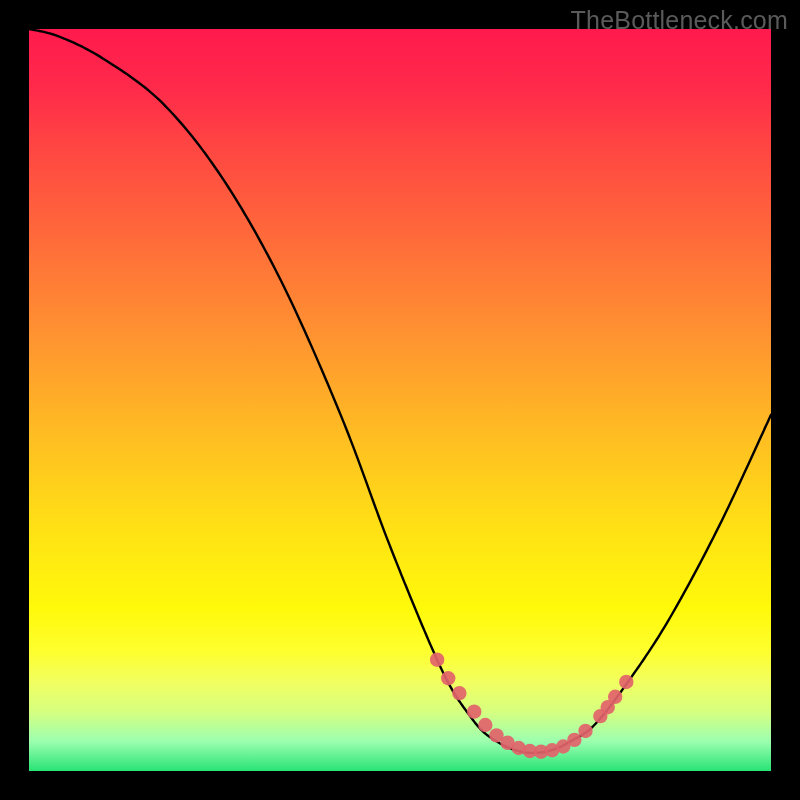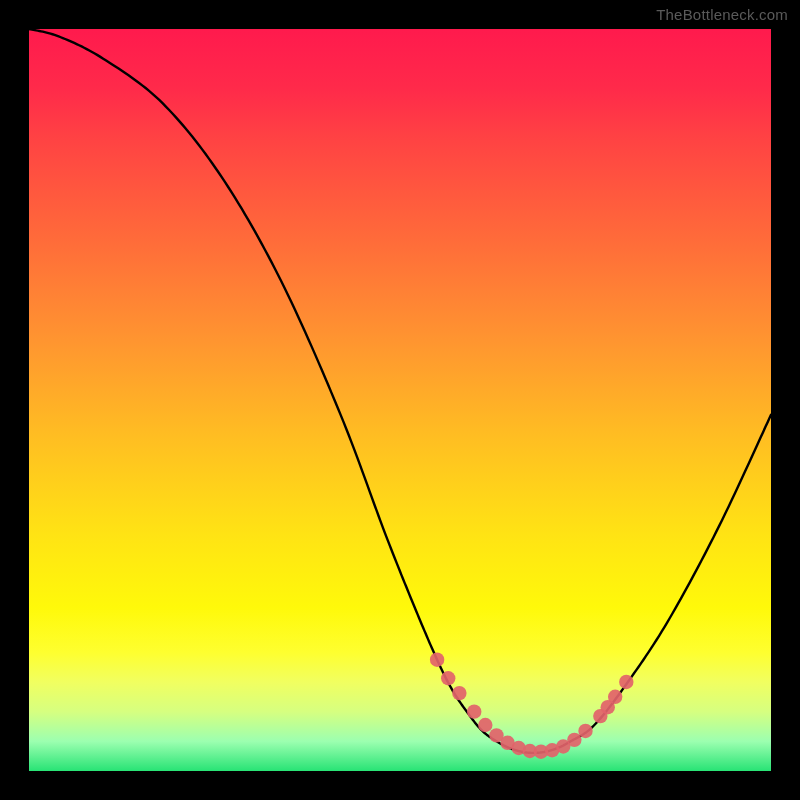--- a/index.html
+++ b/index.html
@@ -48,21 +48,21 @@
       #d6ff80 92%,
       #9cffb0 96%,
       #28e375 100%
     );
   }
   .watermark {
     position: absolute;
     top: 6px;
     right: 12px;
     color: #5a5a5a;
-    font-size: 15px;
+    font-size: 25px;
     font-weight: 400;
     letter-spacing: 0.2px;
   }
   svg.curve {
     position: absolute;
     left: 0;
     top: 0;
   }
 </style>
 </head>

